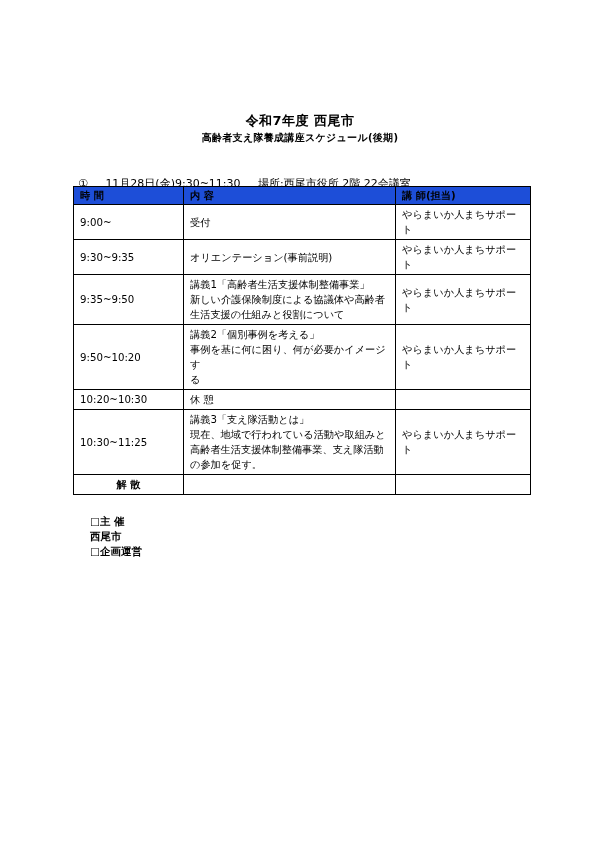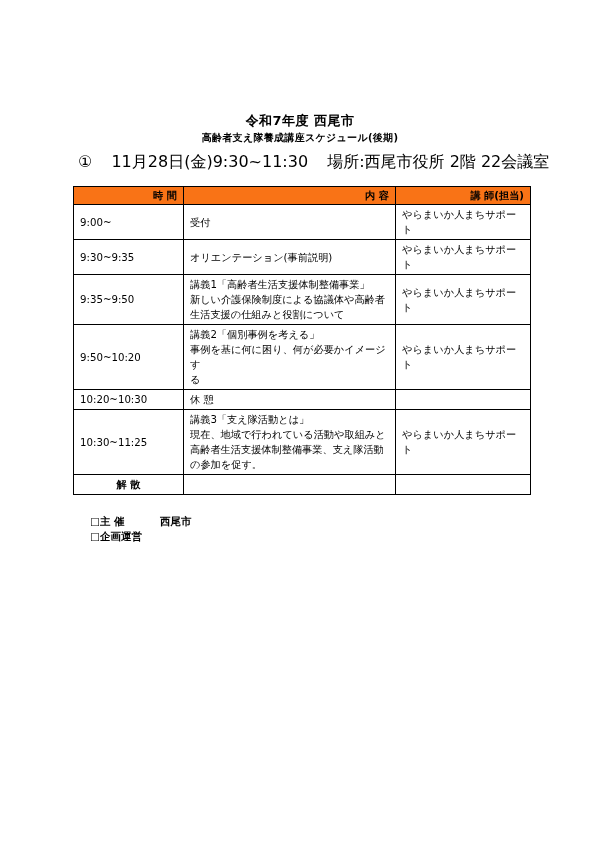--- a/index.html
+++ b/index.html
@@ -1,28 +1,28 @@
 <!DOCTYPE html>
 <html><head>
 <meta charset="utf-8">
 <style>
   html, body { margin: 0; padding: 0; background: #ffffff; }
   body { width: 600px; height: 866px; position: relative; font-family: "DejaVu Sans", "Liberation Sans", sans-serif; color: #000; overflow: hidden; }
   .org-title { position: absolute; top: 112px; left: 0; width: 600px; text-align: center; font-size: 13px; font-weight: bold; letter-spacing: 0.5px; }
   .main-title { position: absolute; top: 131px; left: 0; width: 600px; text-align: center; font-size: 10px; font-weight: bold; letter-spacing: 0.3px; }
-  .session-line { position: absolute; top: 152px; left: 78px; font-size: 16px; white-space: nowrap; }
+  .session-line { position: absolute; top: 176px; left: 78px; font-size: 11px; white-space: nowrap; }
   .session-line span { margin-right: 14px; }
   table.schedule { position: absolute; top: 186px; left: 73px; width: 458px; border-collapse: collapse; font-size: 10.2px; }
   table.schedule td, table.schedule th { border: 1.5px solid #000; padding: 2px 6px; vertical-align: middle; line-height: 15px; }
-  table.schedule th { background: #f97316; font-weight: bold; text-align: right; height: 17px; padding: 0 6px; }
+  table.schedule th { background: #1d4ed8; font-weight: bold; text-align: left; height: 17px; padding: 0 6px; }
   td.time { width: 97px; }
   td.instr { width: 122px; }
   td.center { text-align: center; }
   .footer { position: absolute; top: 514px; left: 90px; font-size: 10.5px; font-weight: bold; line-height: 15px; }
-  .footer .row { display: flex; }
+  .footer .row { display: flex; flex-direction: column; }
   .footer .lbl { width: 70px; }
 </style>
 </head>
 <body>
 
 <div class="org-title">令和7年度  西尾市</div>
 <div class="main-title">高齢者支え隊養成講座スケジュール(後期)</div>
 
 <div class="session-line">
   <span>①</span>

